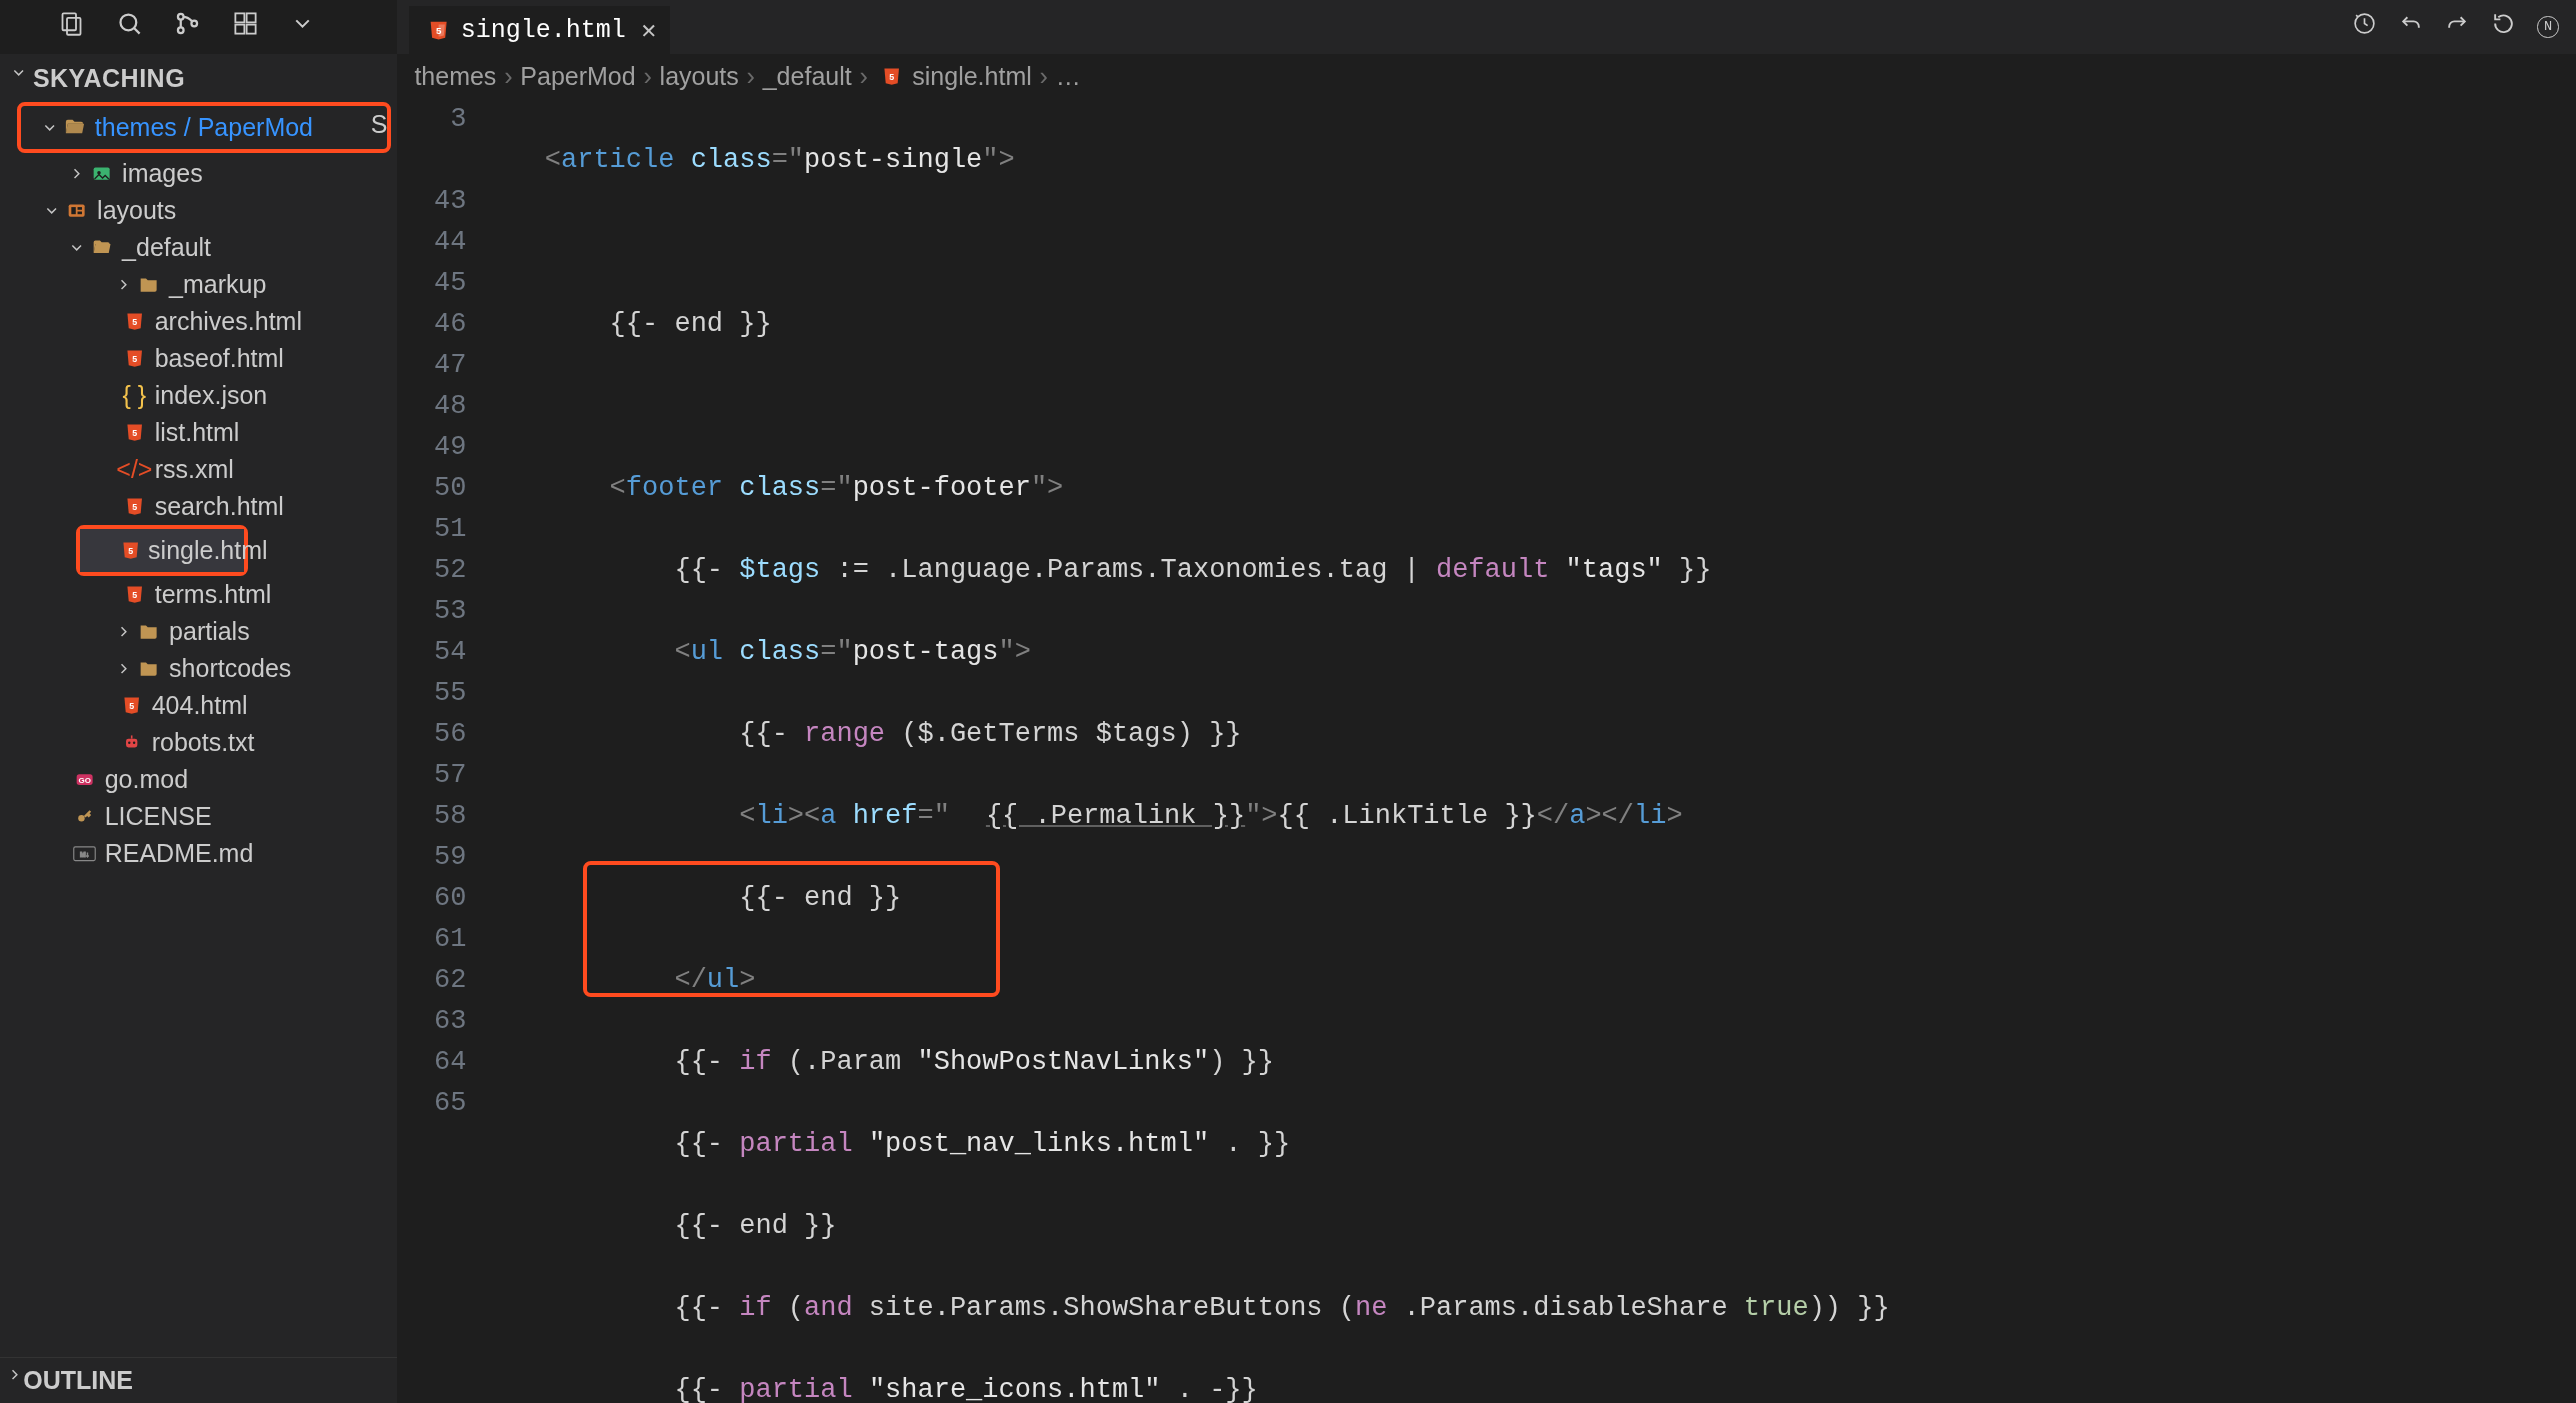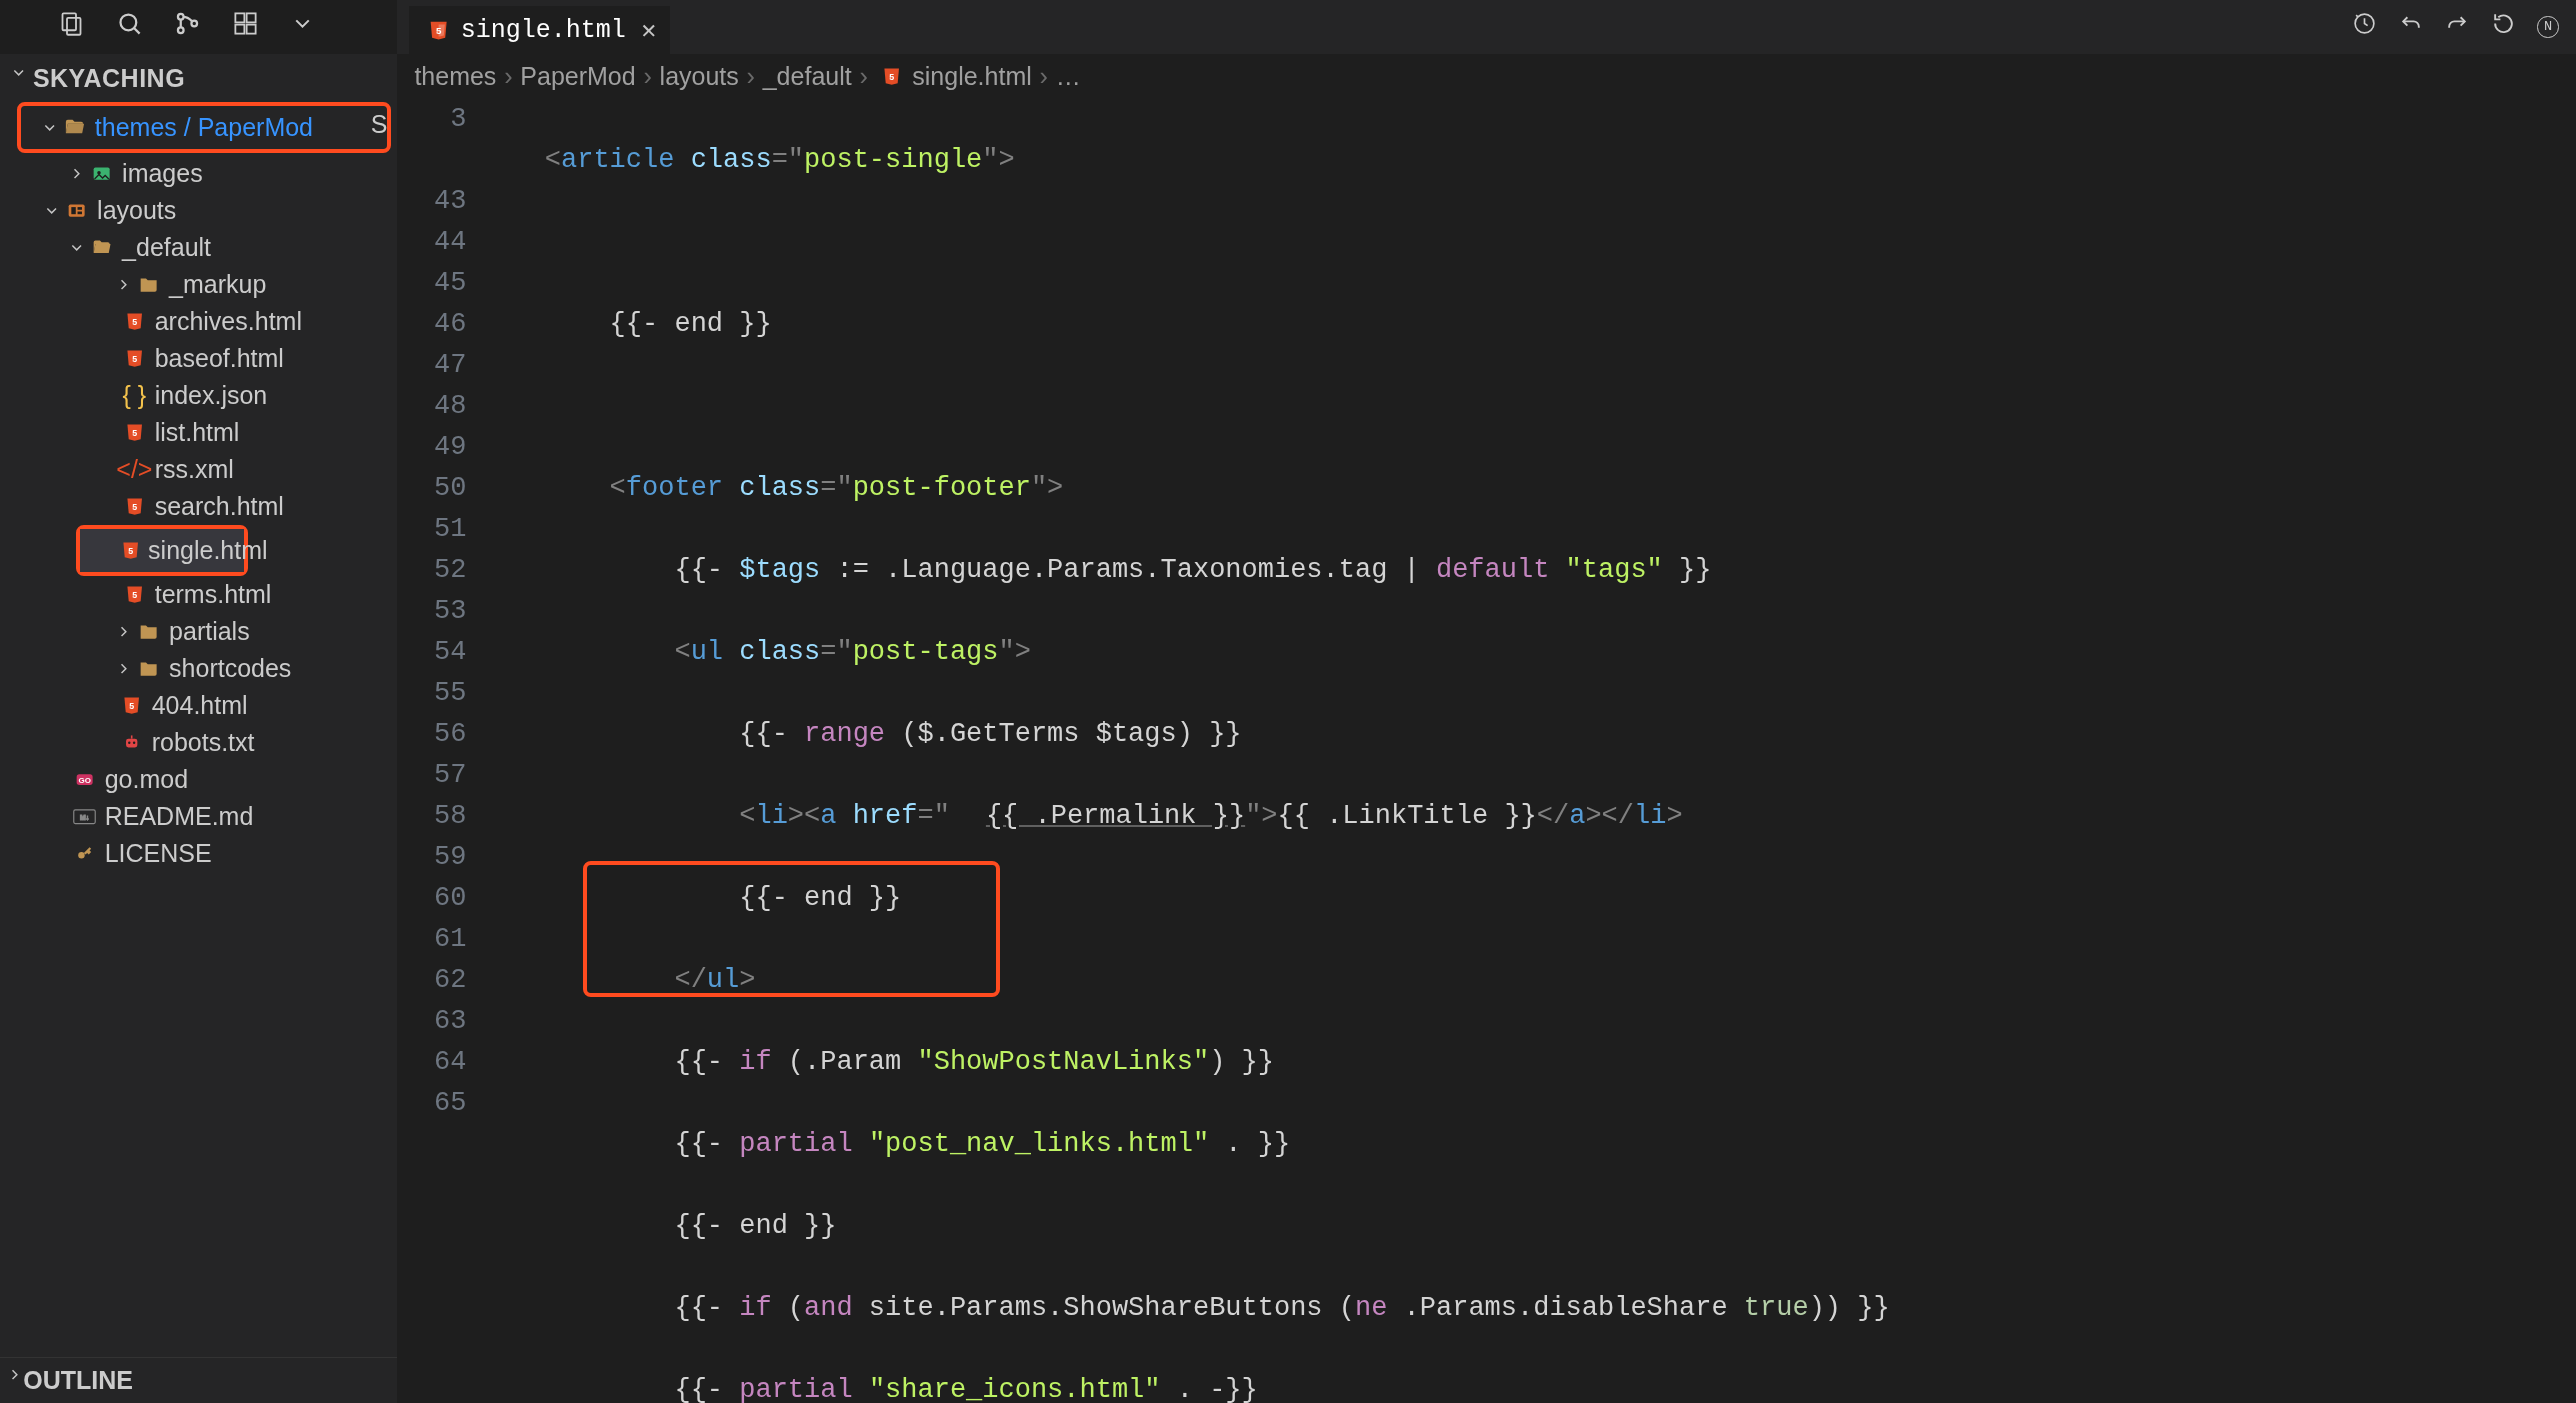--- a/index.html
+++ b/index.html
@@ -142,21 +142,21 @@
     color: #d4d4d4;
     position: relative;
   }
   .code .ln { height: 41px; }
   .gutter .gl { height: 41px; }
 
   
   .t-tag   { color: #569cd6; }
   .t-attr  { color: #9cdcfe; }
   .t-punc  { color: #808080; }
-  .t-str   { color: #bef264; }
+  .t-str   { color: #e5e5e5; }
   .t-kw    { color: #c586c0; }
   .t-var   { color: #9cdcfe; }
   .t-num   { color: #b5cea8; }
   .t-link  { color: #d4d4d4; text-decoration: underline; text-decoration-color:#606060;margin-left:36px;}
 
   .code-highlight {
     position: absolute;
     border: 4.8px solid #ff4b1f;
     border-radius: 7.8px;
     pointer-events: none;
@@ -443,36 +443,36 @@
       <div class="row row-indent-3">
         <span class="icon-slot go-icon">
             <svg width="21.3" height="21.3" viewBox="0 0 24 24" fill="currentColor" style="font-size:26px">
               <rect x="3" y="6" width="18" height="12" rx="3"></rect>
               <text x="12" y="16" text-anchor="middle" font-size="9" fill="#fff" font-weight="700" font-family="sans-serif">GO</text>
             </svg>
           </span>
         <span class="label">go.mod</span>
       </div>
       <div class="row row-indent-3">
+        <span class="icon-slot key-icon">
+            <svg width="19.4" height="19.4" viewBox="0 0 24 24" fill="currentColor">
+              <circle cx="8" cy="14" r="4"></circle>
+              <path d="M11 11l7-7 2 2-2 2 2 2-3 3-2-2-2 2"></path>
+            </svg>
+          </span>
+        <span class="label">LICENSE</span>
+      </div>
+      <div class="row row-indent-3">
         <span class="icon-slot md-icon">
             <svg width="23" height="15.5" viewBox="0 0 30 20" fill="none" stroke="currentColor" stroke-width="1.5" style="font-size:26px">
               <rect x="1" y="1" width="28" height="18" rx="2"></rect>
               <text x="15" y="14" text-anchor="middle" font-size="9" fill="currentColor" font-weight="700" font-family="sans-serif">M↓</text>
             </svg>
           </span>
         <span class="label">README.md</span>
-      </div>
-      <div class="row row-indent-3">
-        <span class="icon-slot key-icon">
-            <svg width="19.4" height="19.4" viewBox="0 0 24 24" fill="currentColor">
-              <circle cx="8" cy="14" r="4"></circle>
-              <path d="M11 11l7-7 2 2-2 2 2 2-3 3-2-2-2 2"></path>
-            </svg>
-          </span>
-        <span class="label">LICENSE</span>
       </div>
     </div>
     <div class="outline">
       <span class="chev">
           <svg viewBox="0 0 24 24" fill="none" stroke="currentColor" stroke-width="2">
             <polyline points="9 6 15 12 9 18"></polyline>
           </svg>
         </span>
       <span>OUTLINE</span>
     </div>

